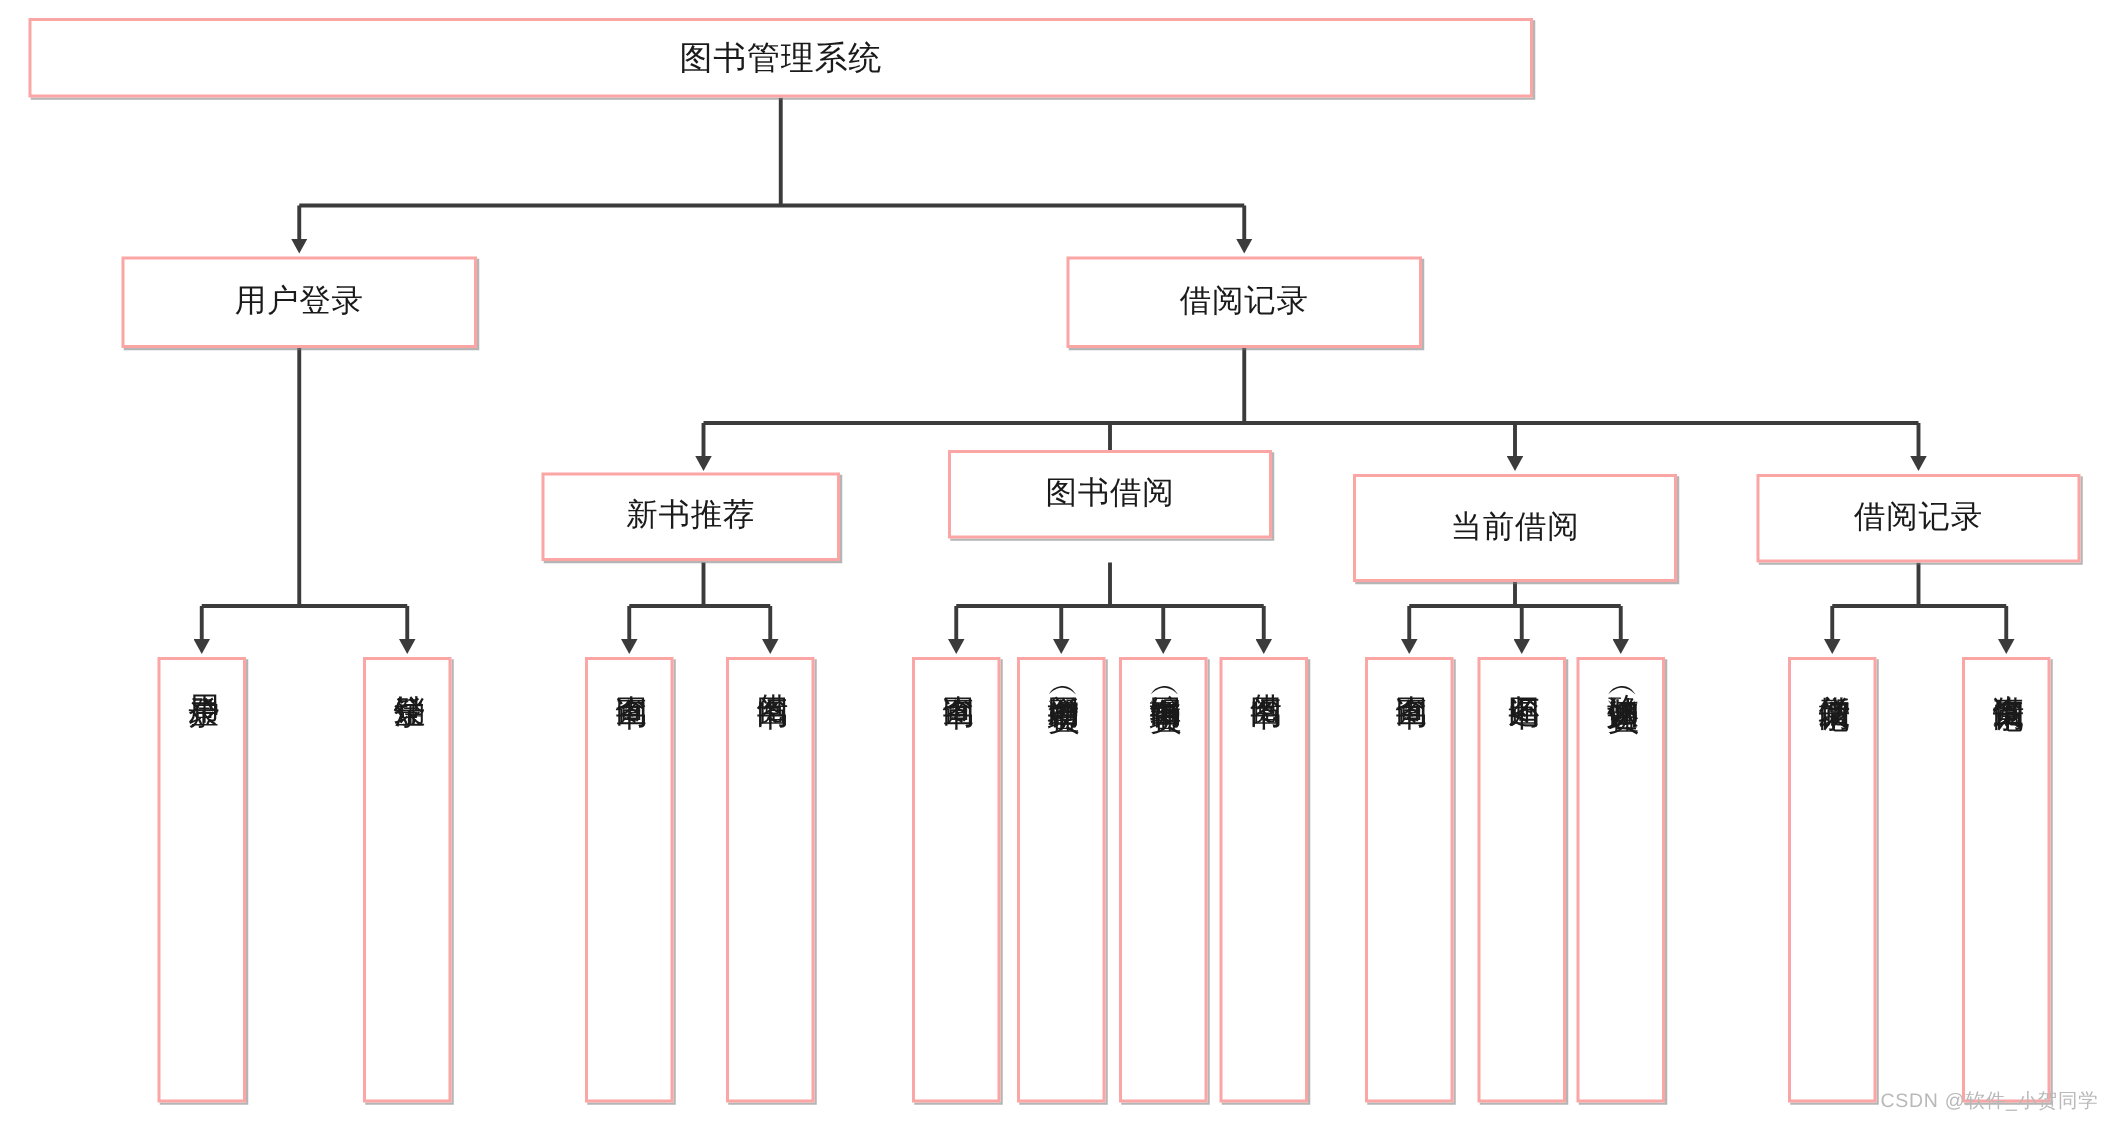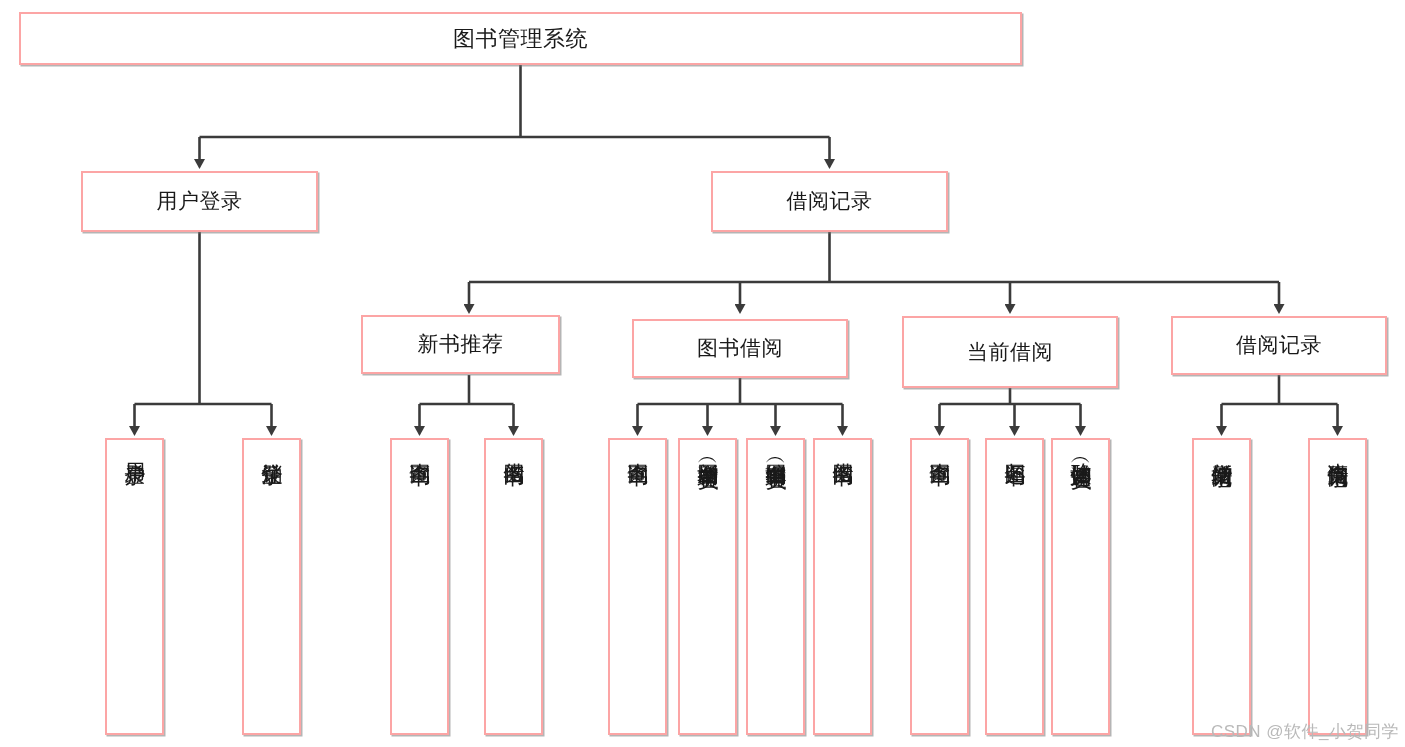--- a/index.html
+++ b/index.html
@@ -54,21 +54,21 @@
     text-orientation: upright;
     font-size: 21px;
     line-height: 1.28;
     letter-spacing: 1px;
     white-space: pre;
   }
   #watermark {
     position: absolute;
     right: 6px;
     bottom: 4px;
-    font-size: 17px;
+    font-size: 13px;
     color: #b9b9b9;
     letter-spacing: 0.5px;
     user-select: none;
     white-space: nowrap;
   }
 </style>
 </head>
 <body>
 
 <div id="canvas">
@@ -121,21 +121,21 @@
       </div>
       <div class="node horiz" style="left: 81px; top: 171px; width: 237px; height: 61px;">
         <span class="label">用户登录</span>
       </div>
       <div class="node horiz" style="left: 711px; top: 171px; width: 237px; height: 61px;">
         <span class="label">借阅记录</span>
       </div>
       <div class="node horiz" style="left: 361px; top: 315px; width: 199px; height: 59px; justify-content: center;">
         <span class="label">新书推荐</span>
       </div>
-      <div class="node horiz" style="left: 632px; top: 319px; width: 216px; height: 59px;">
+      <div class="node horiz" style="left: 632px; top: 300px; width: 216px; height: 59px;">
         <span class="label">图书借阅</span>
       </div>
       <div class="node horiz" style="left: 902px; top: 316px; width: 216px; height: 72px;">
         <span class="label">当前借阅</span>
       </div>
       <div class="node horiz" style="left: 1171px; top: 316px; width: 216px; height: 59px; justify-content: center;">
         <span class="label">借阅记录</span>
       </div>
       <div class="node vert" style="left: 105px; top: 438px; width: 59px; height: 297px;">
         <span class="label">用户登录</span>

